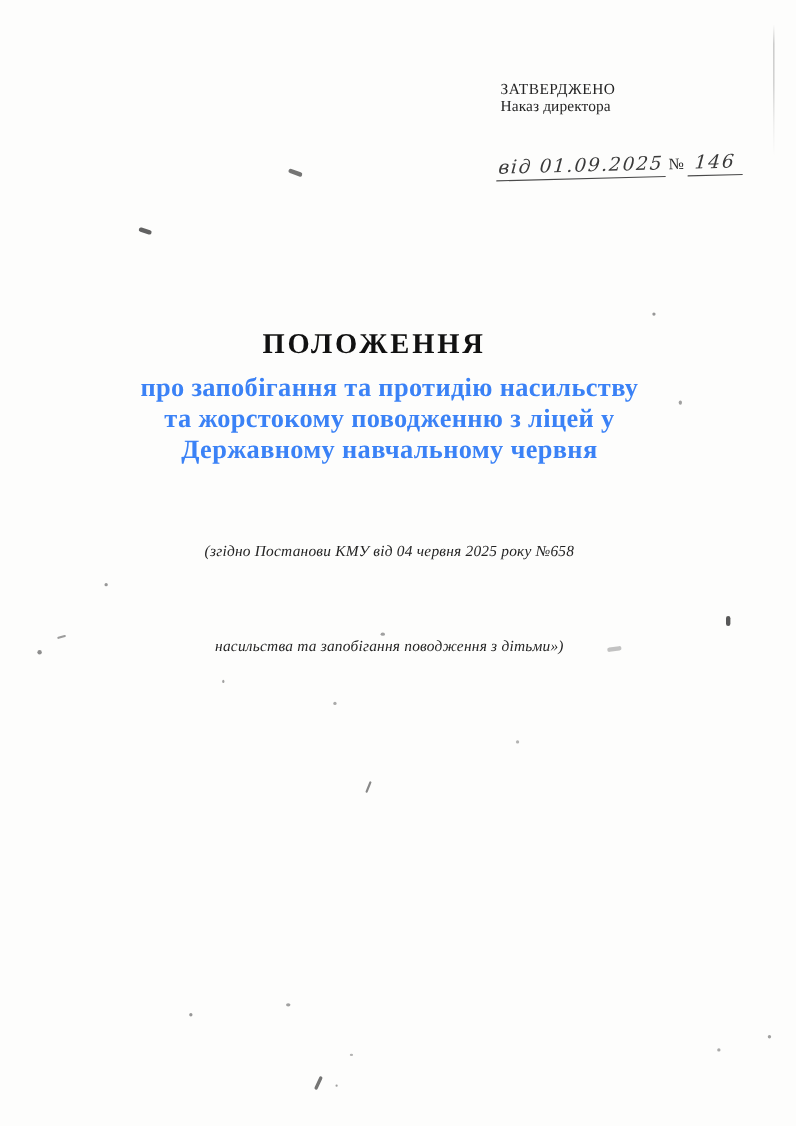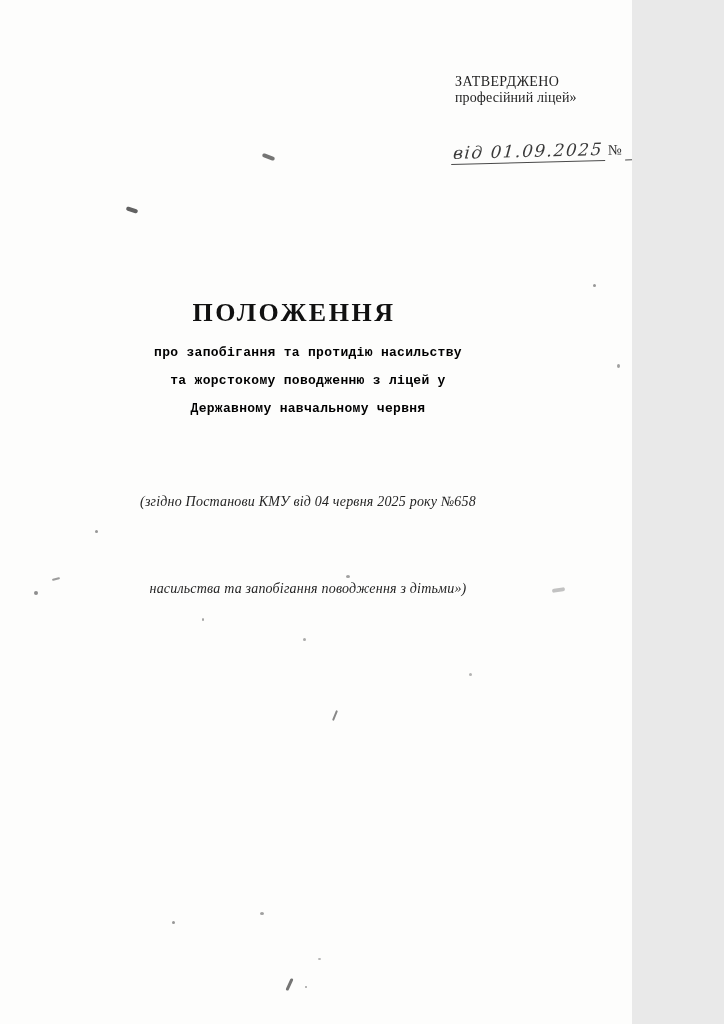--- a/index.html
+++ b/index.html
@@ -2,21 +2,21 @@
 <html><head>
 <meta charset="utf-8">
 <style>
   html, body {
     margin: 0;
     padding: 0;
     background: #e9e9e9;
   }
   .page {
     position: relative;
-    width: 632px;
+    width: 724px;
     height: 1024px;
     background: #fdfdfc;
     overflow: hidden;
     font-family: "Liberation Serif", "DejaVu Serif", serif;
     color: #1e1e1e;
   }
 
   
   .scan-line {
     position: absolute;
@@ -88,26 +88,25 @@
   .doc-title {
     font-size: 26px;
     font-weight: bold;
     letter-spacing: 2.5px;
     margin: 0;
     transform: translateX(-14px);
     color: #111;
   }
   .subtitle {
     margin-top: 11px;
-    font-size: 13px;
+    font-size: 24px;
     font-weight: bold;
     line-height: 28px;
-    color: #000000;
+    color: #3b82f6;
     letter-spacing: 0.3px;
-    font-family: Liberation Mono, monospace;
   }
   .basis {
     margin-top: 6px;
     font-style: italic;
     font-size: 14px;
     line-height: 29px;
     color: #242424;
     letter-spacing: 0.2px;
     white-space: pre-wrap;
   }
@@ -126,21 +125,21 @@
 </style>
 </head>
 <body>
 
 <div class="page">
 
   <div class="scan-line"></div>
 
   <div class="approval">
     <div class="stamp">ЗАТВЕРДЖЕНО</div>
-    <div>професійний ліцей»</div>
+    <div>Наказ директора</div>
   </div>
 
   <div class="handline"><span class="hand underlined">від 01.09.2025</span><span class="numsign">№</span><span class="hand underlined hand-num">146</span></div>
 
   <div class="title-block">
     <h1 class="doc-title">ПОЛОЖЕННЯ</h1>
     <div class="subtitle">
       <div>про запобігання та протидію насильству</div>
       <div>та жорстокому поводженню з ліцей у</div>
       <div>Державному навчальному червня</div>

